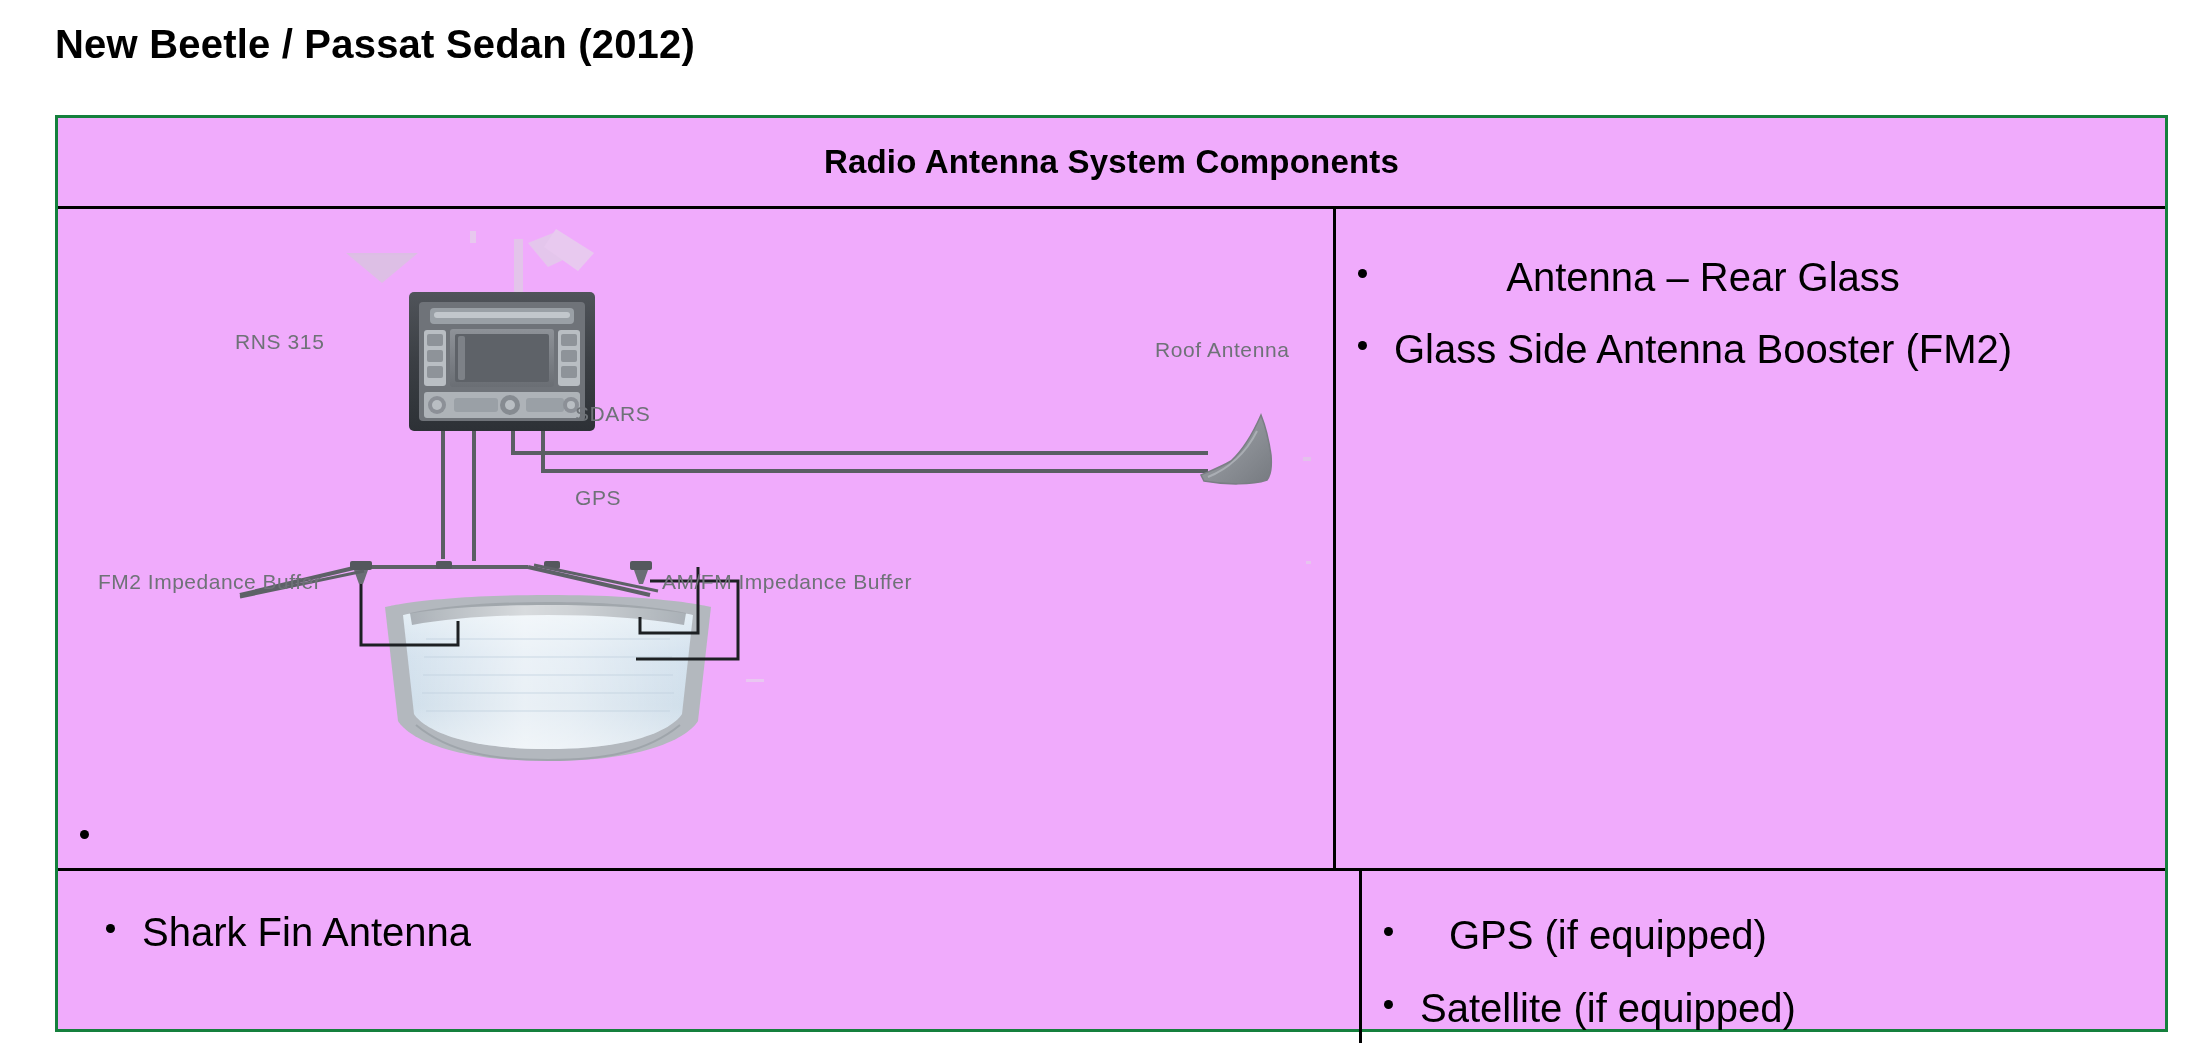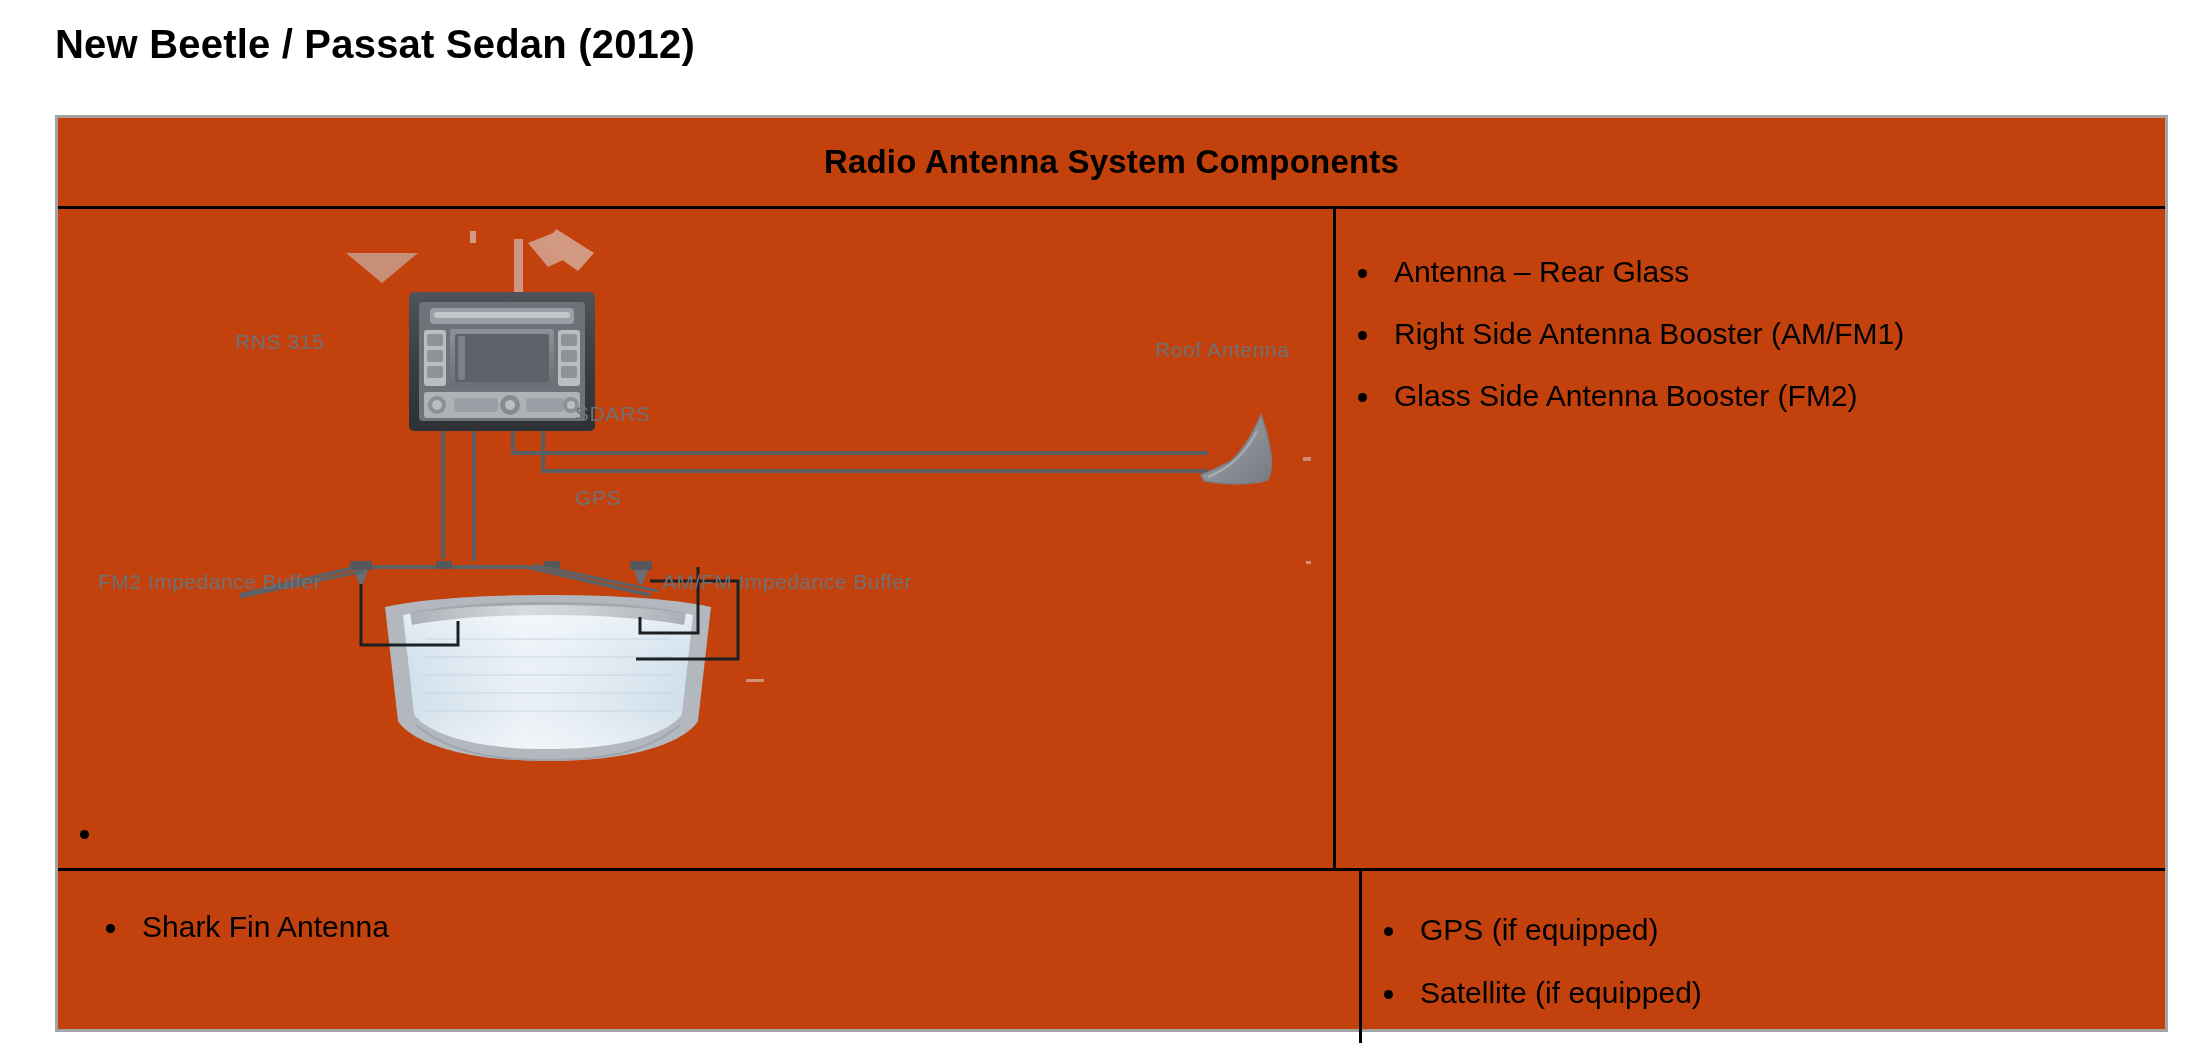--- a/index.html
+++ b/index.html
@@ -28,23 +28,24 @@
     white-space: nowrap;
   }
 
   
   #components-table {
     position: absolute;
     left: 55px;
     top: 115px;
     width: 2113px;
     height: 917px;
-    border: 3px solid #a3a3a3;
-    box-sizing: border-box;
-    background: #c2410c;
+    border: 3px solid #15803d;
+    box-sizing: border-box;
+    background: #f0abfc;
+    text-align: center;
   }
 
   .table-header-row {
     height: 91px;
     border-bottom: 3px solid #000000;
     box-sizing: border-box;
     display: flex;
     align-items: center;
     justify-content: center;
   }
@@ -75,21 +76,21 @@
 
   
   ul.bullets {
     list-style: none;
     margin: 0;
     padding: 0;
   }
   ul.bullets li {
     position: relative;
     padding-left: 58px;
-    font-size: 30px;
+    font-size: 40px;
     line-height: 1;
     white-space: nowrap;
   }
   ul.bullets li::before {
     content: "";
     position: absolute;
     left: 22px;
     top: 12px;
     width: 9px;
     height: 9px;
@@ -334,21 +335,20 @@
 
       <ul class="bullets" id="left-diagram-bullet">
         <li class="blank"></li>
       </ul>
 
     </div>
 
     <div class="cell-right">
       <ul class="bullets" id="right-list-top">
         <li>Antenna – Rear Glass</li>
-        <li>Right Side Antenna Booster (AM/FM1)</li>
         <li>Glass Side Antenna Booster (FM2)</li>
       </ul>
     </div>
   </div>
 
   <div class="table-body-row row-bottom">
 
     <div class="cell-left">
       <ul class="bullets" id="left-list-bottom">
         <li>Shark Fin Antenna</li>

